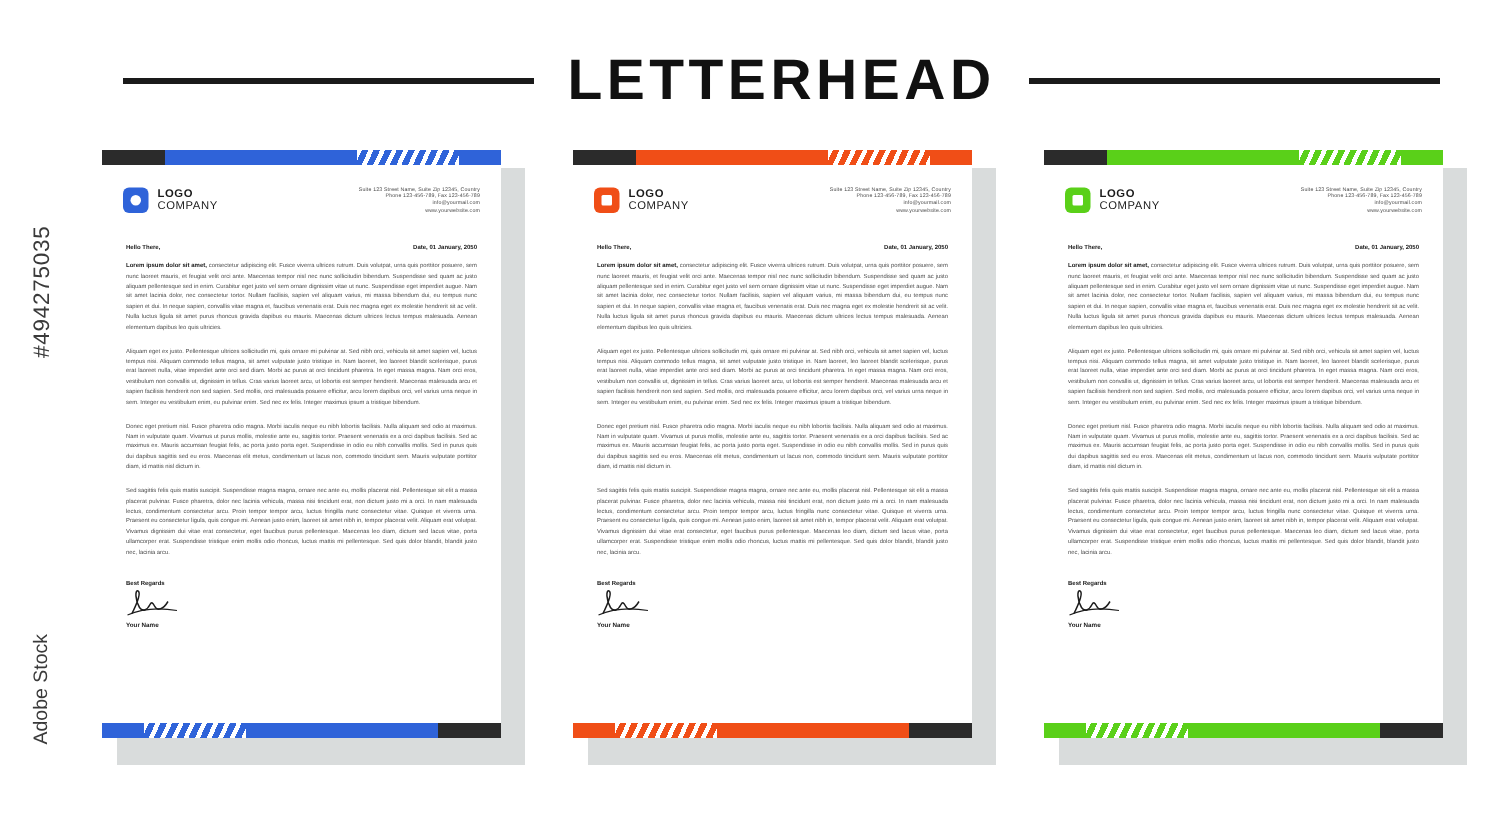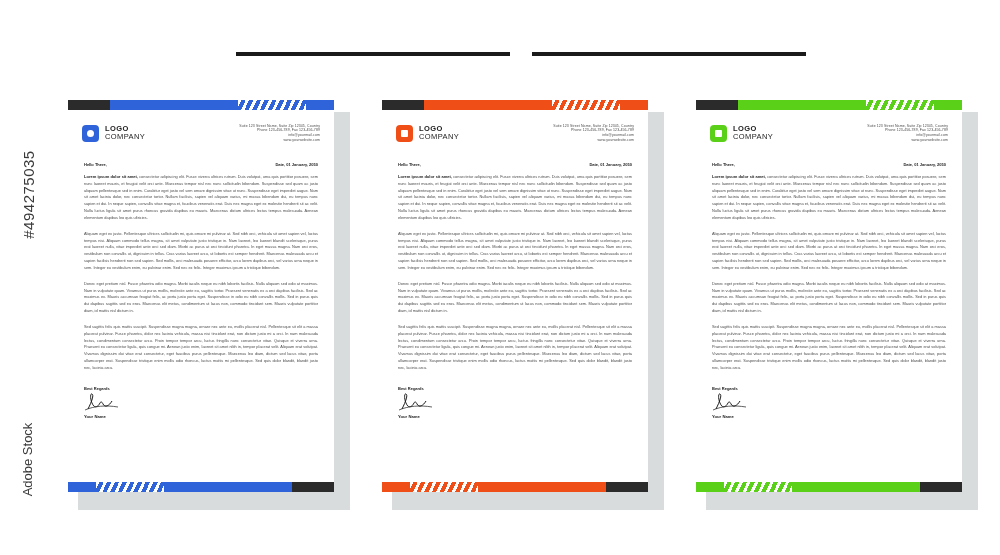--- a/index.html
+++ b/index.html
@@ -253,20 +253,21 @@
 </head>
 <body>
 
 <div class="stock-strip">
   <div class="stock-id">#494275035</div>
   <div class="stock-brand">Adobe Stock</div>
 </div>
 
 <div class="title-row">
   <div class="title-rule left"></div>
+  <div class="title-text">LETTERHEAD</div>
   <div class="title-rule right"></div>
 </div>
 
 <div class="boards">
 
   <div class="card c1">
     <div class="shadow-plate"></div>
     <div class="page">
       <div class="bar-top" style="background: rgb(47, 99, 217);">
         <div class="bar-top-dark"></div>

